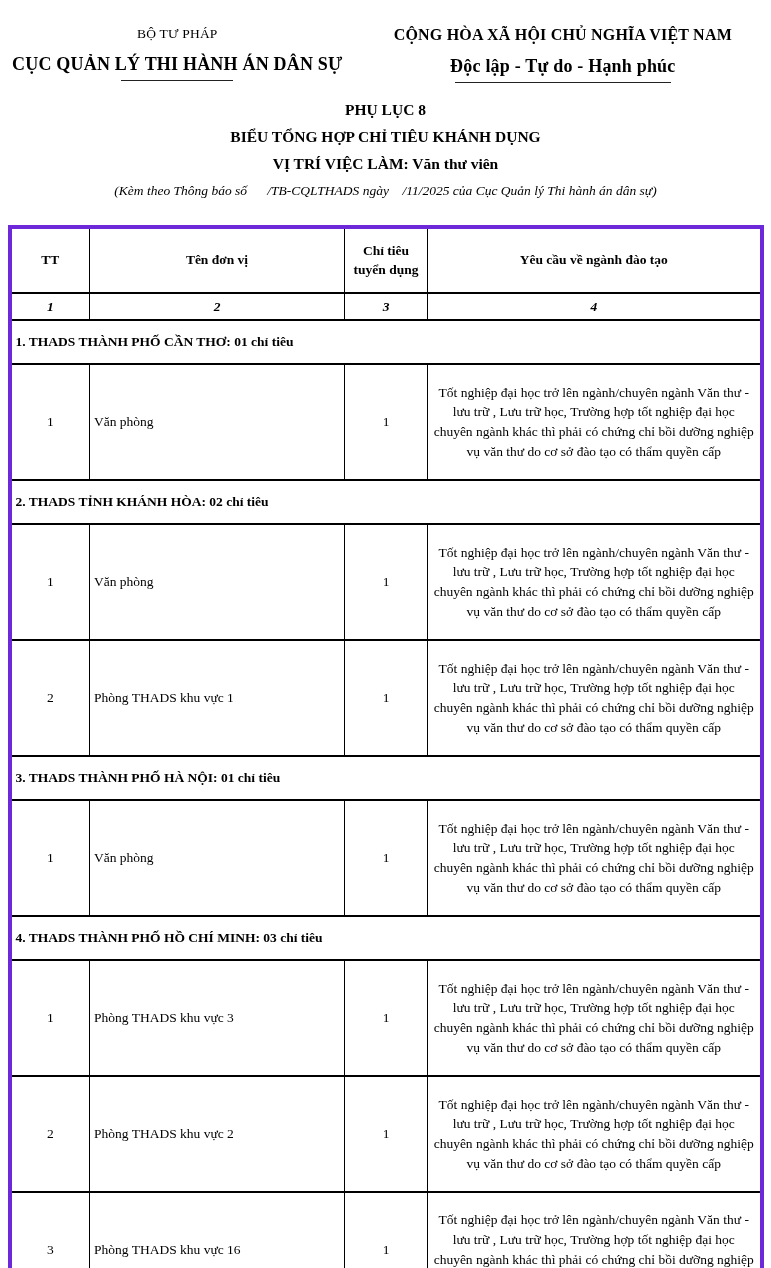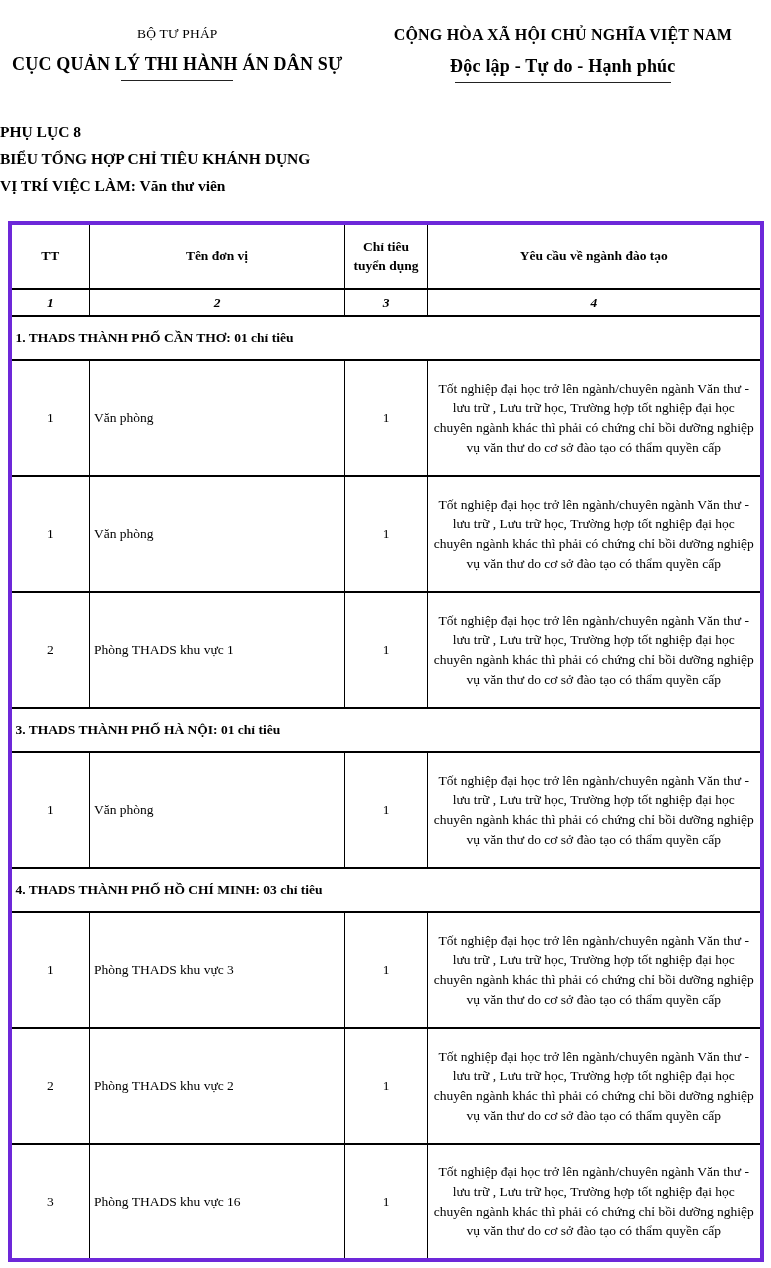--- a/index.html
+++ b/index.html
@@ -28,21 +28,21 @@
   }
   .hdr-right .hdr-top { font-weight: bold; font-size: 16px; }
   .hdr-bottom {
     margin-top: 12px; font-weight: bold; font-size: 18px; letter-spacing: .2px;
   }
   .rule { border-bottom: 1.5px solid #222; margin: 5px auto 0 auto; }
   .rule-short { width: 112px; }
   .rule-long  { width: 216px; }
 
   
-  .title-block { margin-top: 40px; }
+  .title-block { text-align: center; margin-top: 18px; }
   .title-line { font-weight: bold; font-size: 15.5px; margin-top: 9px; }
   .title-line:first-child { margin-top: 0; }
   .note-line {
     font-style: italic; font-size: 13.5px; margin-top: 10px;
     white-space: pre-wrap;
   }
 
   
   table.quota {
     border-collapse: collapse;
@@ -92,20 +92,21 @@
       <div class="hdr-top">CỘNG HÒA XÃ HỘI CHỦ NGHĨA VIỆT NAM</div>
       <div class="hdr-bottom">Độc lập - Tự do - Hạnh phúc</div>
       <div class="rule rule-long"></div>
     </div>
   </div>
 
   <div class="title-block">
     <div class="title-line">PHỤ LỤC 8</div>
     <div class="title-line">BIỂU TỔNG HỢP CHỈ TIÊU KHÁNH DỤNG</div>
     <div class="title-line">VỊ TRÍ VIỆC LÀM: Văn thư viên</div>
+    <div class="note-line">(Kèm theo Thông báo số      /TB-CQLTHADS ngày    /11/2025 của Cục Quản lý Thi hành án dân sự)</div>
   </div>
 
   <table class="quota">
     <colgroup>
       <col class="c1">
         <col class="c2">
         <col class="c3">
         <col class="c4">
     </colgroup>
 
@@ -127,20 +128,23 @@
     <tr class="section-row">
       <td colspan="4">1. THADS THÀNH PHỐ CẦN THƠ: 01 chỉ tiêu</td>
     </tr>
     <tr class="data-row">
       <td class="c-tt">1</td>
       <td class="c-unit">Văn phòng</td>
       <td class="c-quota">1</td>
       <td class="c-req">Tốt nghiệp đại học trở lên ngành/chuyên ngành Văn thư - lưu trữ , Lưu trữ học, Trường hợp tốt nghiệp đại học chuyên ngành khác thì phải có chứng chỉ bồi dưỡng nghiệp vụ văn thư do cơ sở đào tạo có thẩm quyền cấp</td>
     </tr>
 
+    <tr class="section-row">
+      <td colspan="4">2. THADS TỈNH KHÁNH HÒA: 02 chỉ tiêu</td>
+    </tr>
     <tr class="data-row">
       <td class="c-tt">1</td>
       <td class="c-unit">Văn phòng</td>
       <td class="c-quota">1</td>
       <td class="c-req">Tốt nghiệp đại học trở lên ngành/chuyên ngành Văn thư - lưu trữ , Lưu trữ học, Trường hợp tốt nghiệp đại học chuyên ngành khác thì phải có chứng chỉ bồi dưỡng nghiệp vụ văn thư do cơ sở đào tạo có thẩm quyền cấp</td>
     </tr>
     <tr class="data-row">
       <td class="c-tt">2</td>
       <td class="c-unit">Phòng THADS khu vực 1</td>
       <td class="c-quota">1</td>

